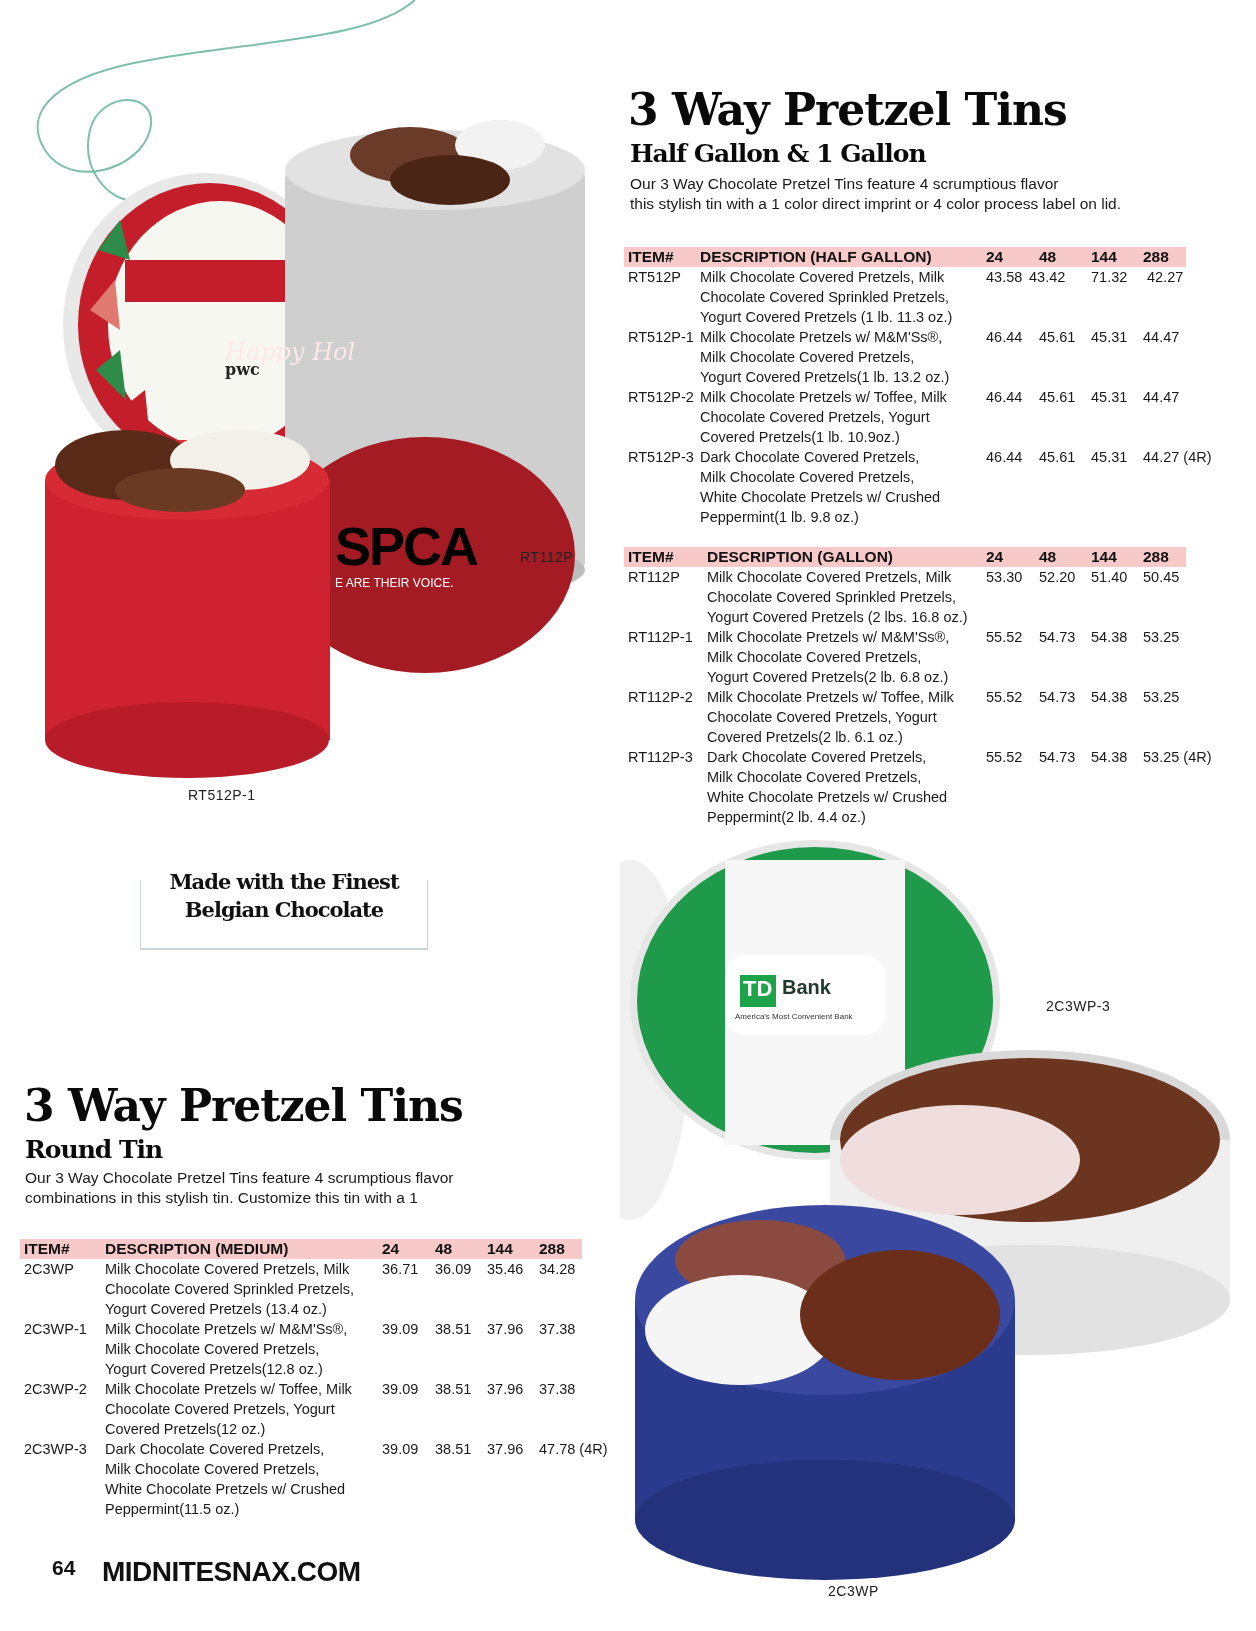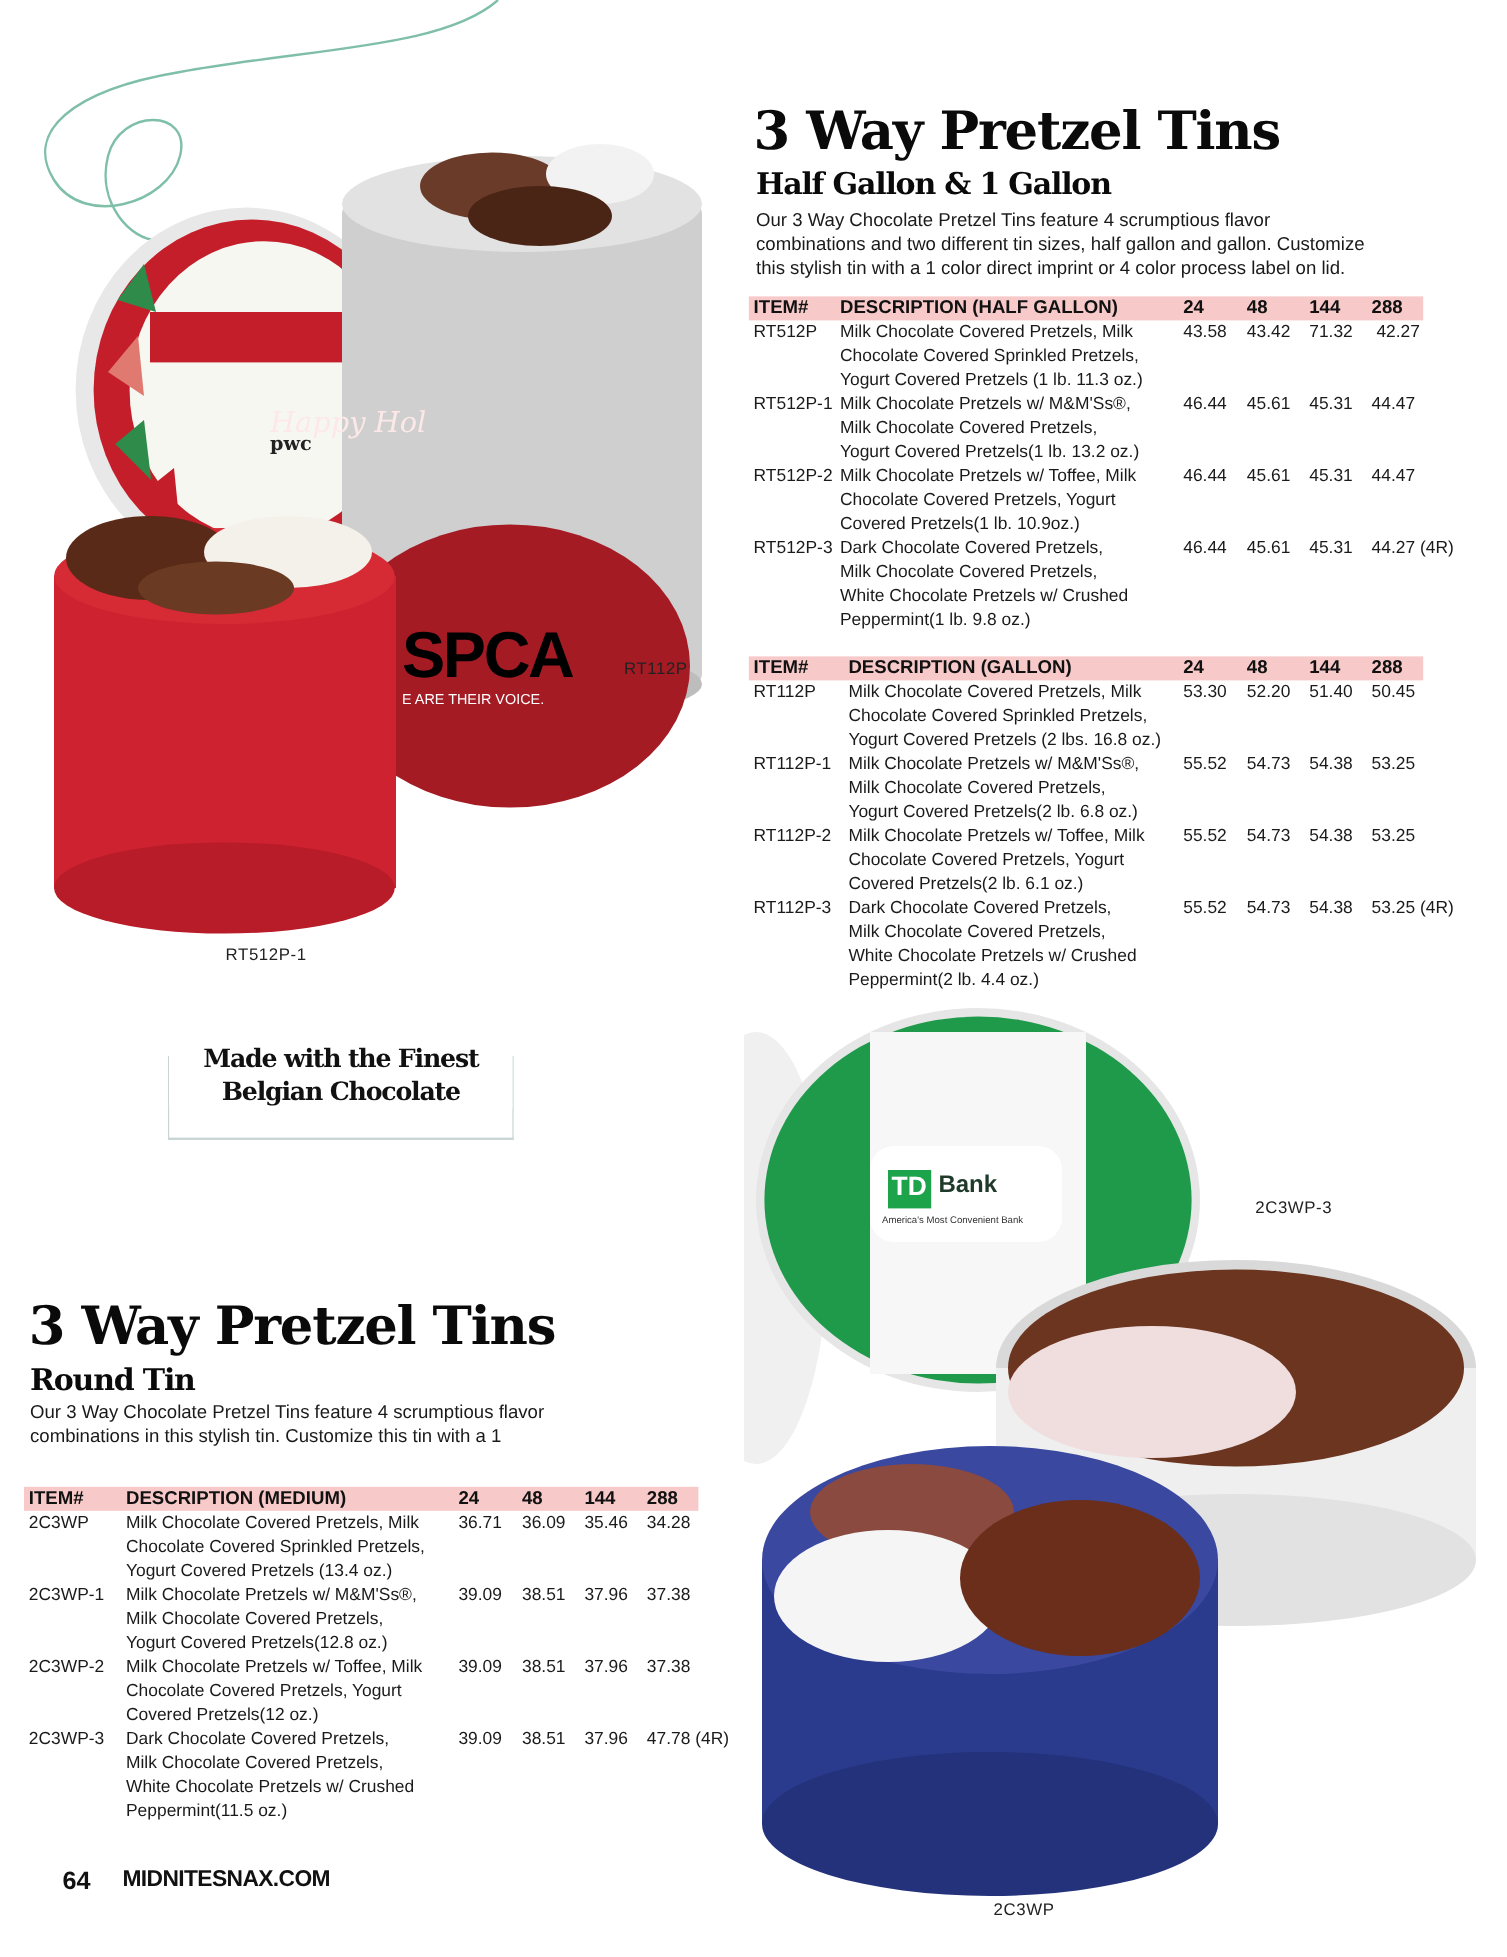--- a/index.html
+++ b/index.html
@@ -25,21 +25,21 @@
 
   .caption { position: absolute; font-size: 14px; color: #222; letter-spacing: 0.5px; }
 
   
   .badge { position: absolute; left: 140px; top: 880px; width: 288px; height: 70px;
            border-left: 1px solid #c9d6d6; border-right: 1px solid #c9d6d6; border-bottom: 2px solid #c9d6d6;
            text-align: center; }
   .badge div { font-size: 21px; line-height: 28px; position: relative; top: -12px; background: #fff; }
 
   .footer-num { position: absolute; left: 52px; top: 1556px; font-size: 21px; font-weight: bold; text-align: center; }
-  .footer-site { position: absolute; left: 102px; top: 1556px; font-size: 19px; font-weight: bold; letter-spacing: -0.5px; }
+  .footer-site { position: absolute; left: 102px; top: 1556px; font-size: 28px; font-weight: bold; letter-spacing: -0.5px; }
 </style>
 </head>
 <body>
 
 <svg class="abs" style="left:0;top:0" width="420" height="200">
   <path d="M415 0 C 370 40, 260 40, 150 60 C 60 75, 20 110, 45 150 C 70 190, 140 170, 150 130 C 160 90, 100 90, 90 130 C 80 170, 110 200, 130 200" stroke="#7fbfa8" stroke-width="2" fill="none"></path>
 </svg>
 
 <div class="abs" style="left:30px;top:110px;width:560px;height:680px">
   <svg width="560" height="680">
@@ -76,42 +76,41 @@
   <div class="abs" style="left:305px;top:466px;font-size:12px;color:#fff">E ARE THEIR VOICE.</div>
 </div>
 
 <div class="caption" style="left:520px;top:549px">RT112P</div>
 <div class="caption" style="left:188px;top:787px">RT512P-1</div>
 
 <div class="abs serif-heavy h1" style="left:628px;top:86px">3 Way Pretzel Tins</div>
 <div class="abs serif-heavy h2" style="left:630px;top:140px">Half Gallon &amp; 1 Gallon</div>
 <div class="abs intro" style="left:630px;top:174px">
   <div>Our 3 Way Chocolate Pretzel Tins feature 4 scrumptious flavor</div>
-  <div>combinations and two different tin sizes, half gallon and gallon. Customize</div>
   <div>this stylish tin with a 1 color direct imprint or 4 color process label on lid.</div>
 </div>
 
 <div class="ptable" style="left:624px;top:247px;width:560px">
   <div class="hdr" style="width:562px">
     <span style="left:4px">ITEM#</span>
     <span style="left:76px">DESCRIPTION (HALF GALLON)</span>
     <span style="left:362px">24</span>
     <span style="left:415px">48</span>
     <span style="left:467px">144</span>
     <span style="left:519px">288</span>
   </div>
   <div class="row" style="height:60px">
     <span style="left:4px">RT512P</span>
     <span class="desc" style="left:76px">
         <div>Milk Chocolate Covered Pretzels, Milk</div>
         <div>Chocolate Covered Sprinkled Pretzels,</div>
         <div>Yogurt Covered Pretzels (1 lb. 11.3 oz.)</div>
       </span>
     <span style="left:362px">43.58</span>
-    <span style="left:415px">43.42</span>
+    <span style="left:405px">43.42</span>
     <span style="left:467px">71.32</span>
     <span style="left:523px">42.27</span>
   </div>
   <div class="row" style="height:60px">
     <span style="left:4px">RT512P-1</span>
     <span class="desc" style="left:76px">
         <div>Milk Chocolate Pretzels w/ M&amp;M'Ss®,</div>
         <div>Milk Chocolate Covered Pretzels,</div>
         <div>Yogurt Covered Pretzels(1 lb. 13.2 oz.)</div>
       </span>

